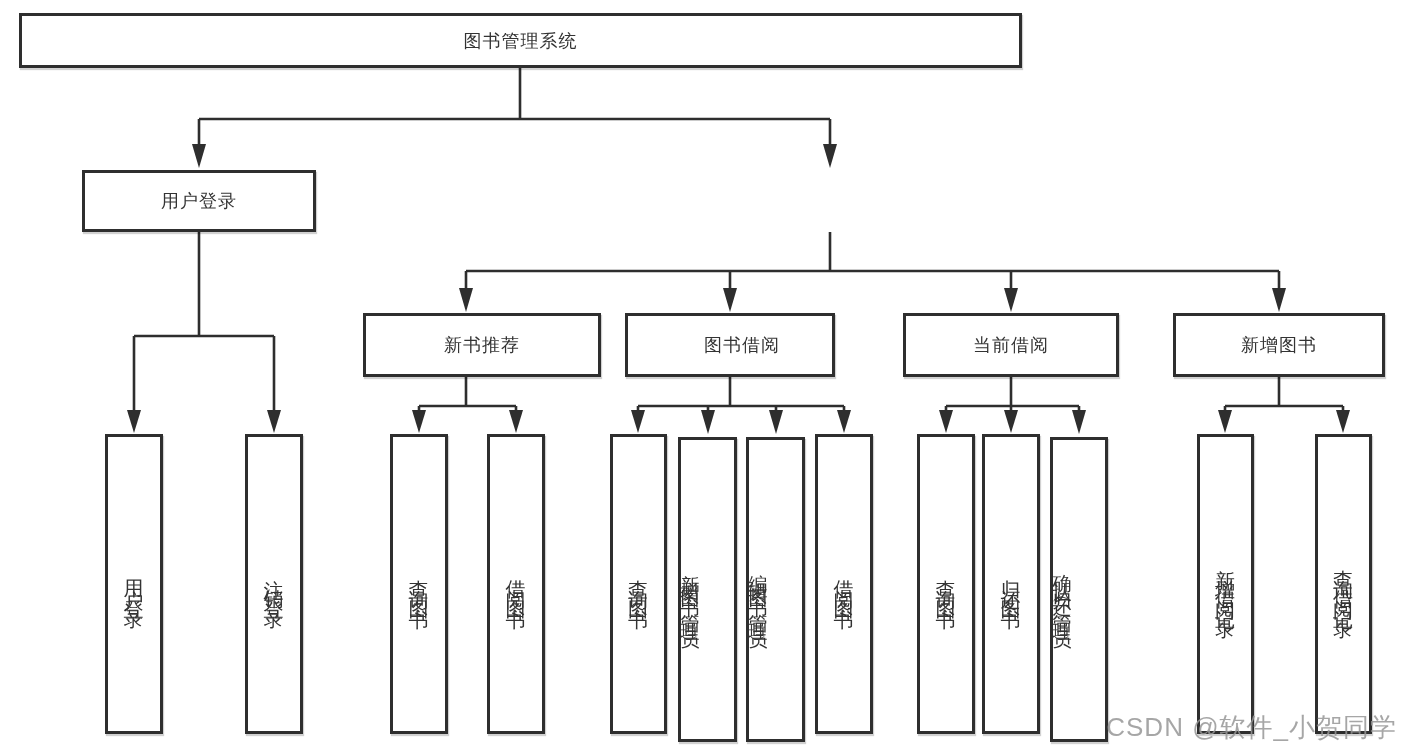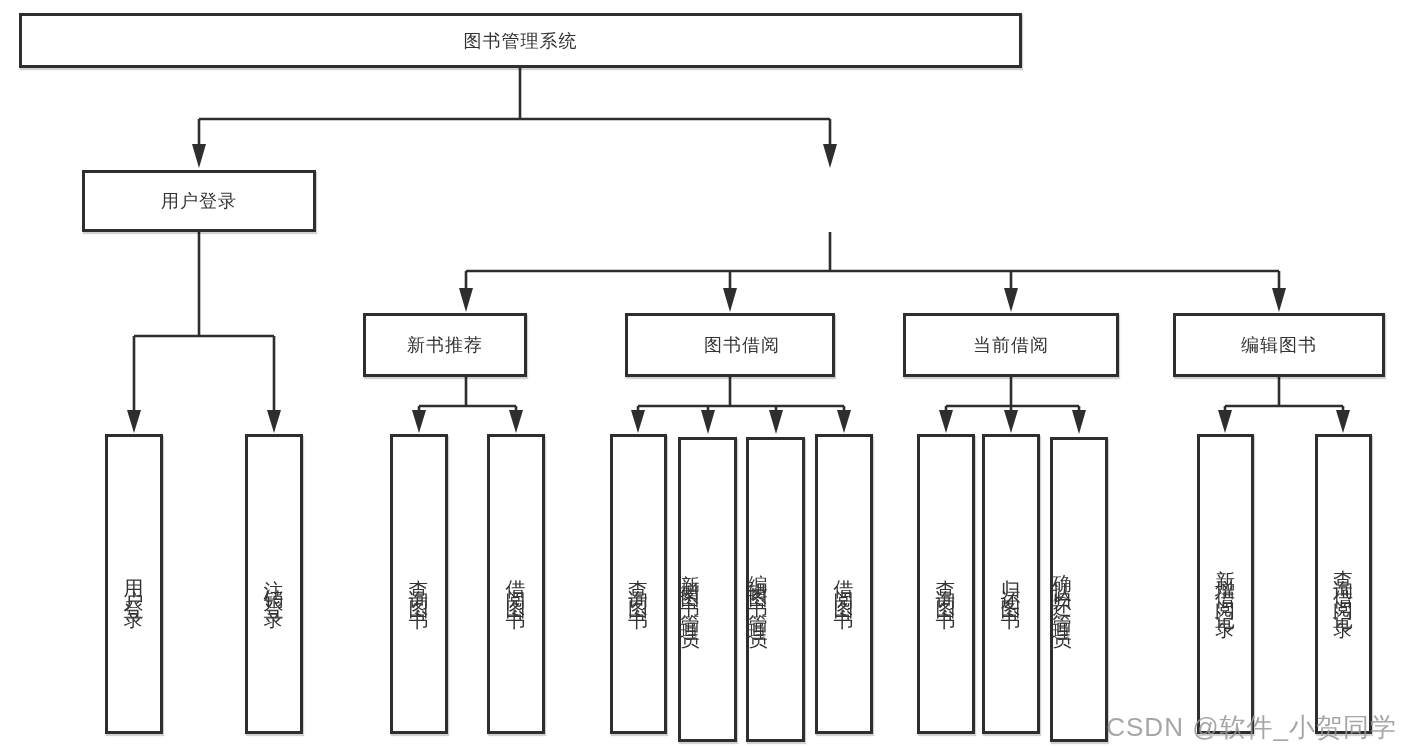--- a/index.html
+++ b/index.html
@@ -129,31 +129,31 @@
   </svg>
 
   <div class="box h" style="left:19px; top:13px; width:1003px; height:55px;">
     <span>图书管理系统</span>
   </div>
 
   <div class="box h" style="left:82px; top:170px; width:234px; height:62px;">
     <span>用户登录</span>
   </div>
 
-  <div class="box h" style="left:363px; top:313px; width:164px; height:64px;">
+  <div class="box h" style="left:363px; top:313px; width:238px; height:64px;">
     <span>新书推荐</span>
   </div>
   <div class="box h" style="left:625px; top:313px; width:210px; height:64px;padding-left:24px;">
     <span>图书借阅</span>
   </div>
   <div class="box h" style="left:903px; top:313px; width:216px; height:64px;">
     <span>当前借阅</span>
   </div>
   <div class="box h" style="left:1173px; top:313px; width:212px; height:64px;">
-    <span>编辑图书</span>
+    <span>新增图书</span>
   </div>
 
   <div class="box v" style="left:105px; top:434px; width:58px; height:300px;">
     <span>用户登录</span>
   </div>
   <div class="box v" style="left:245px; top:434px; width:58px; height:300px;">
     <span>注销登录</span>
   </div>
 
   <div class="box v" style="left:390px; top:434px; width:58px; height:300px;">

